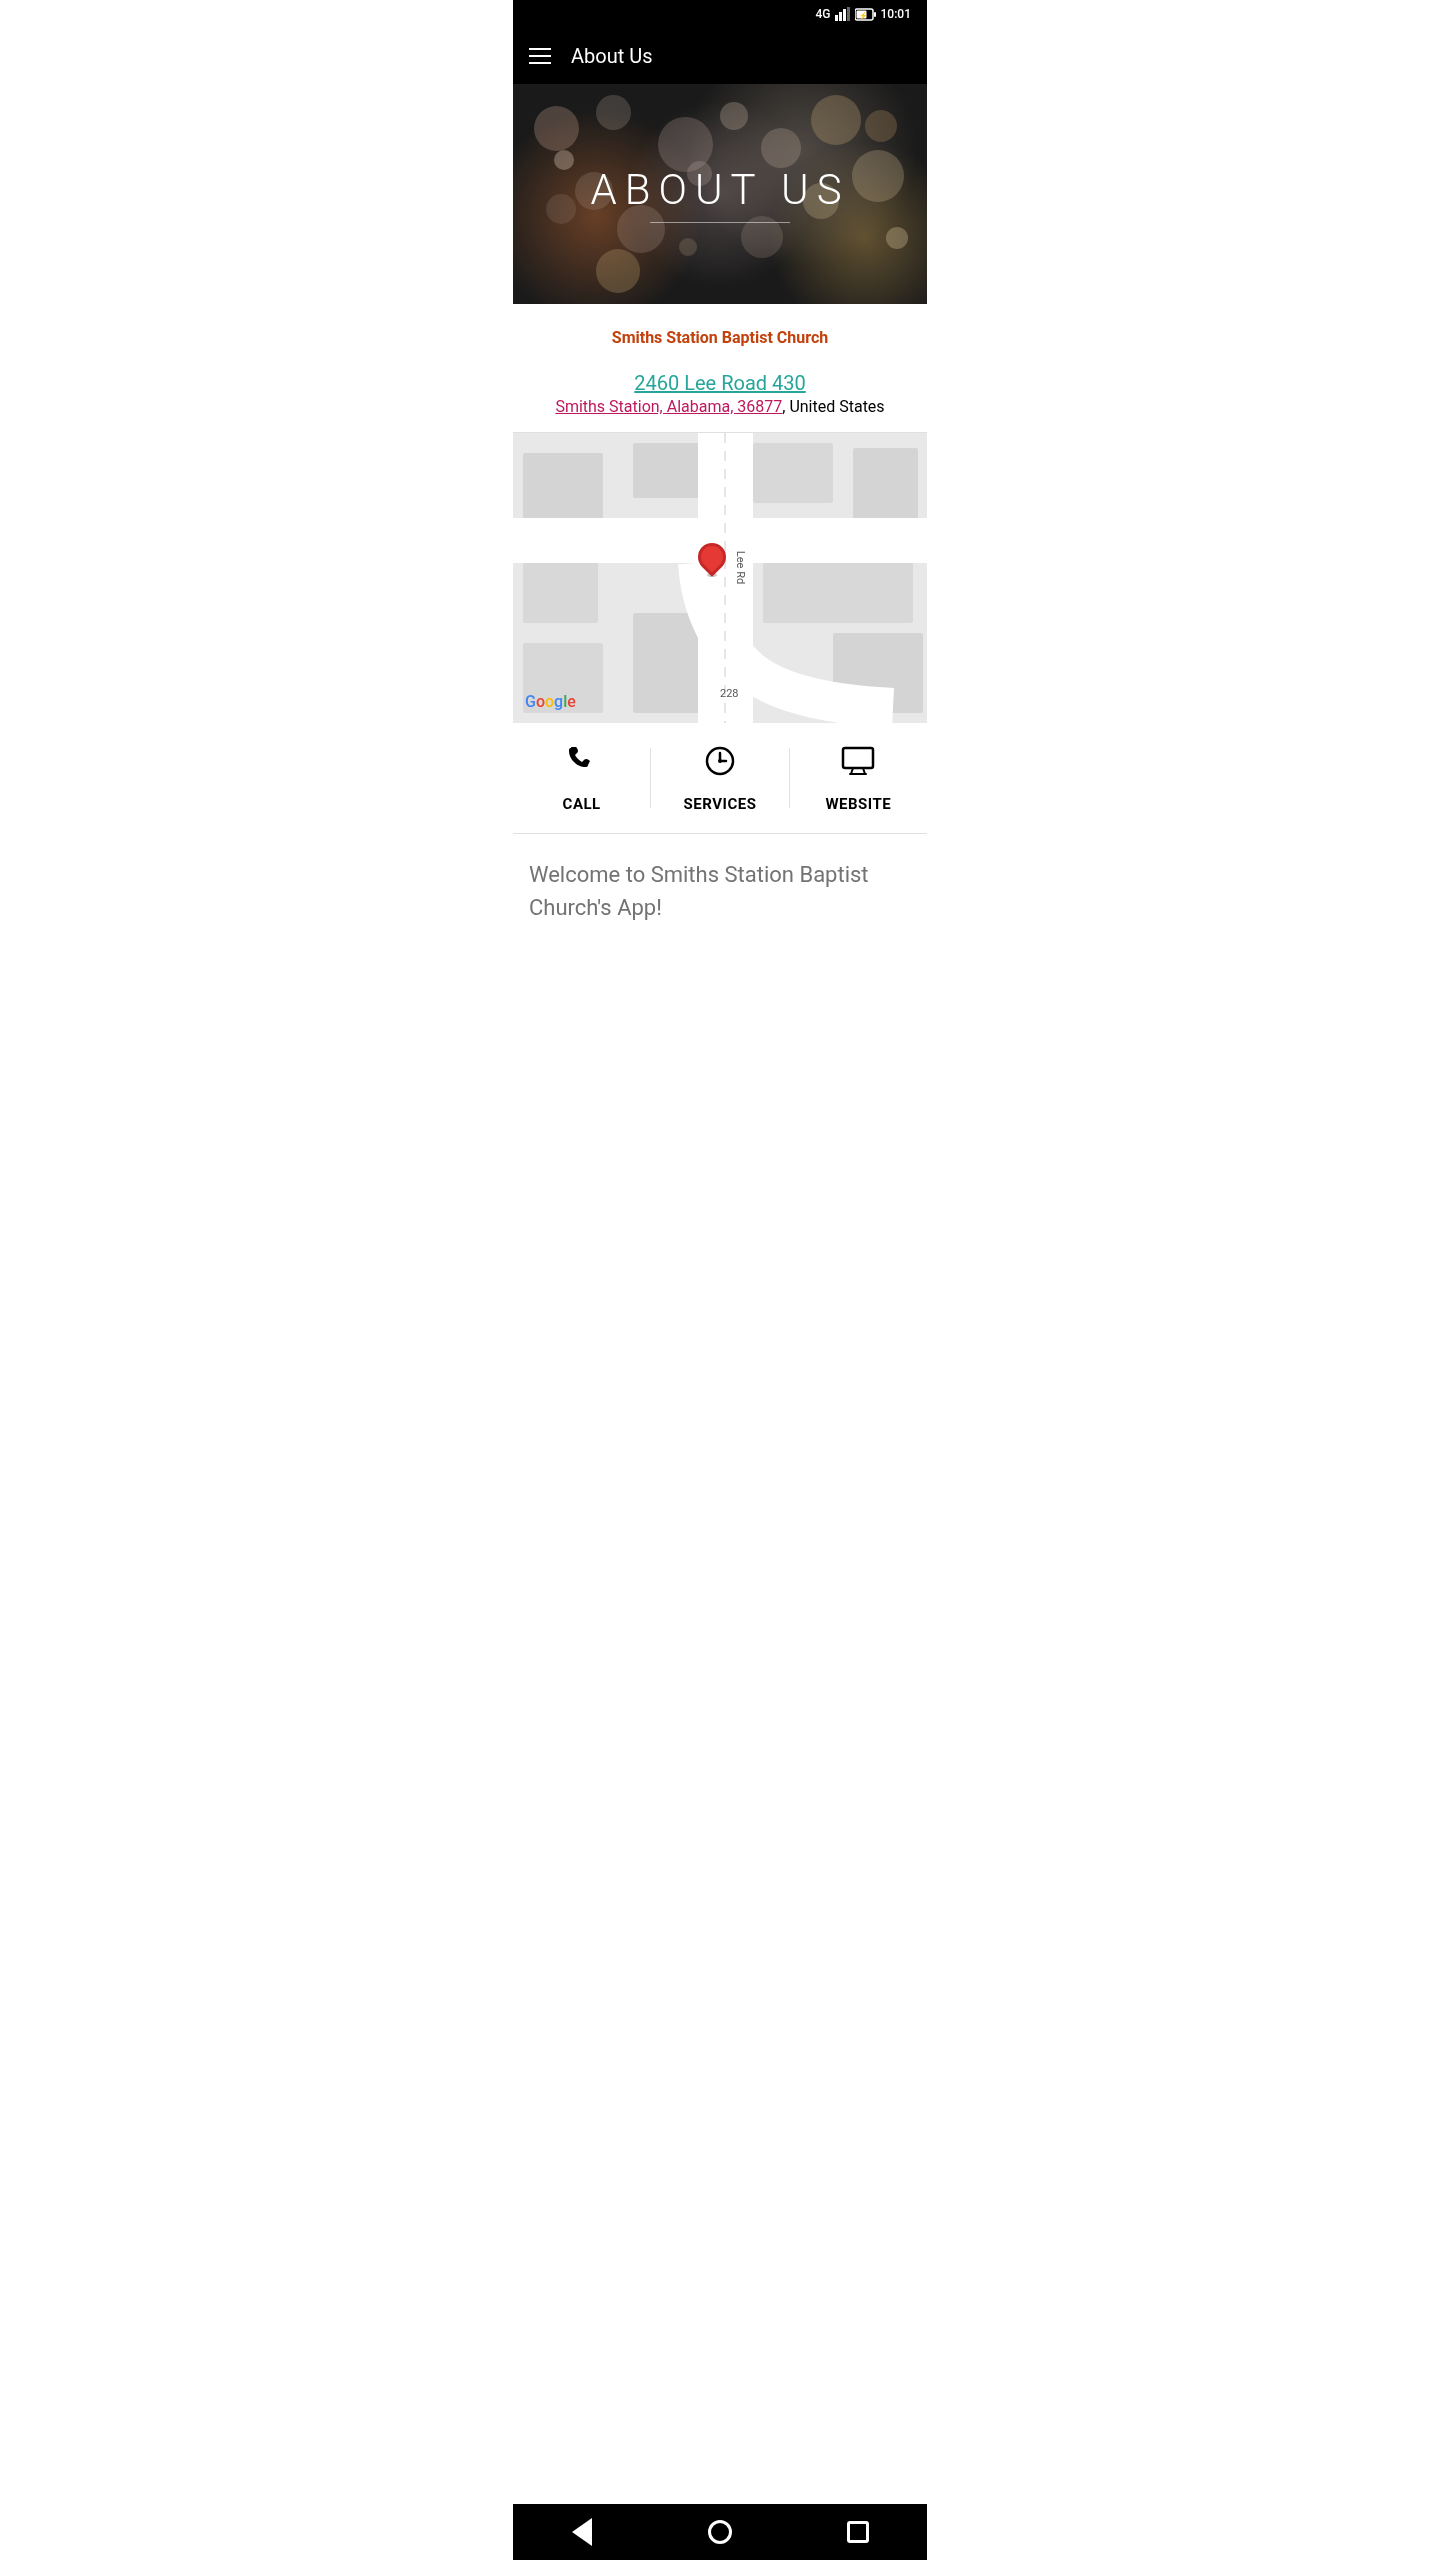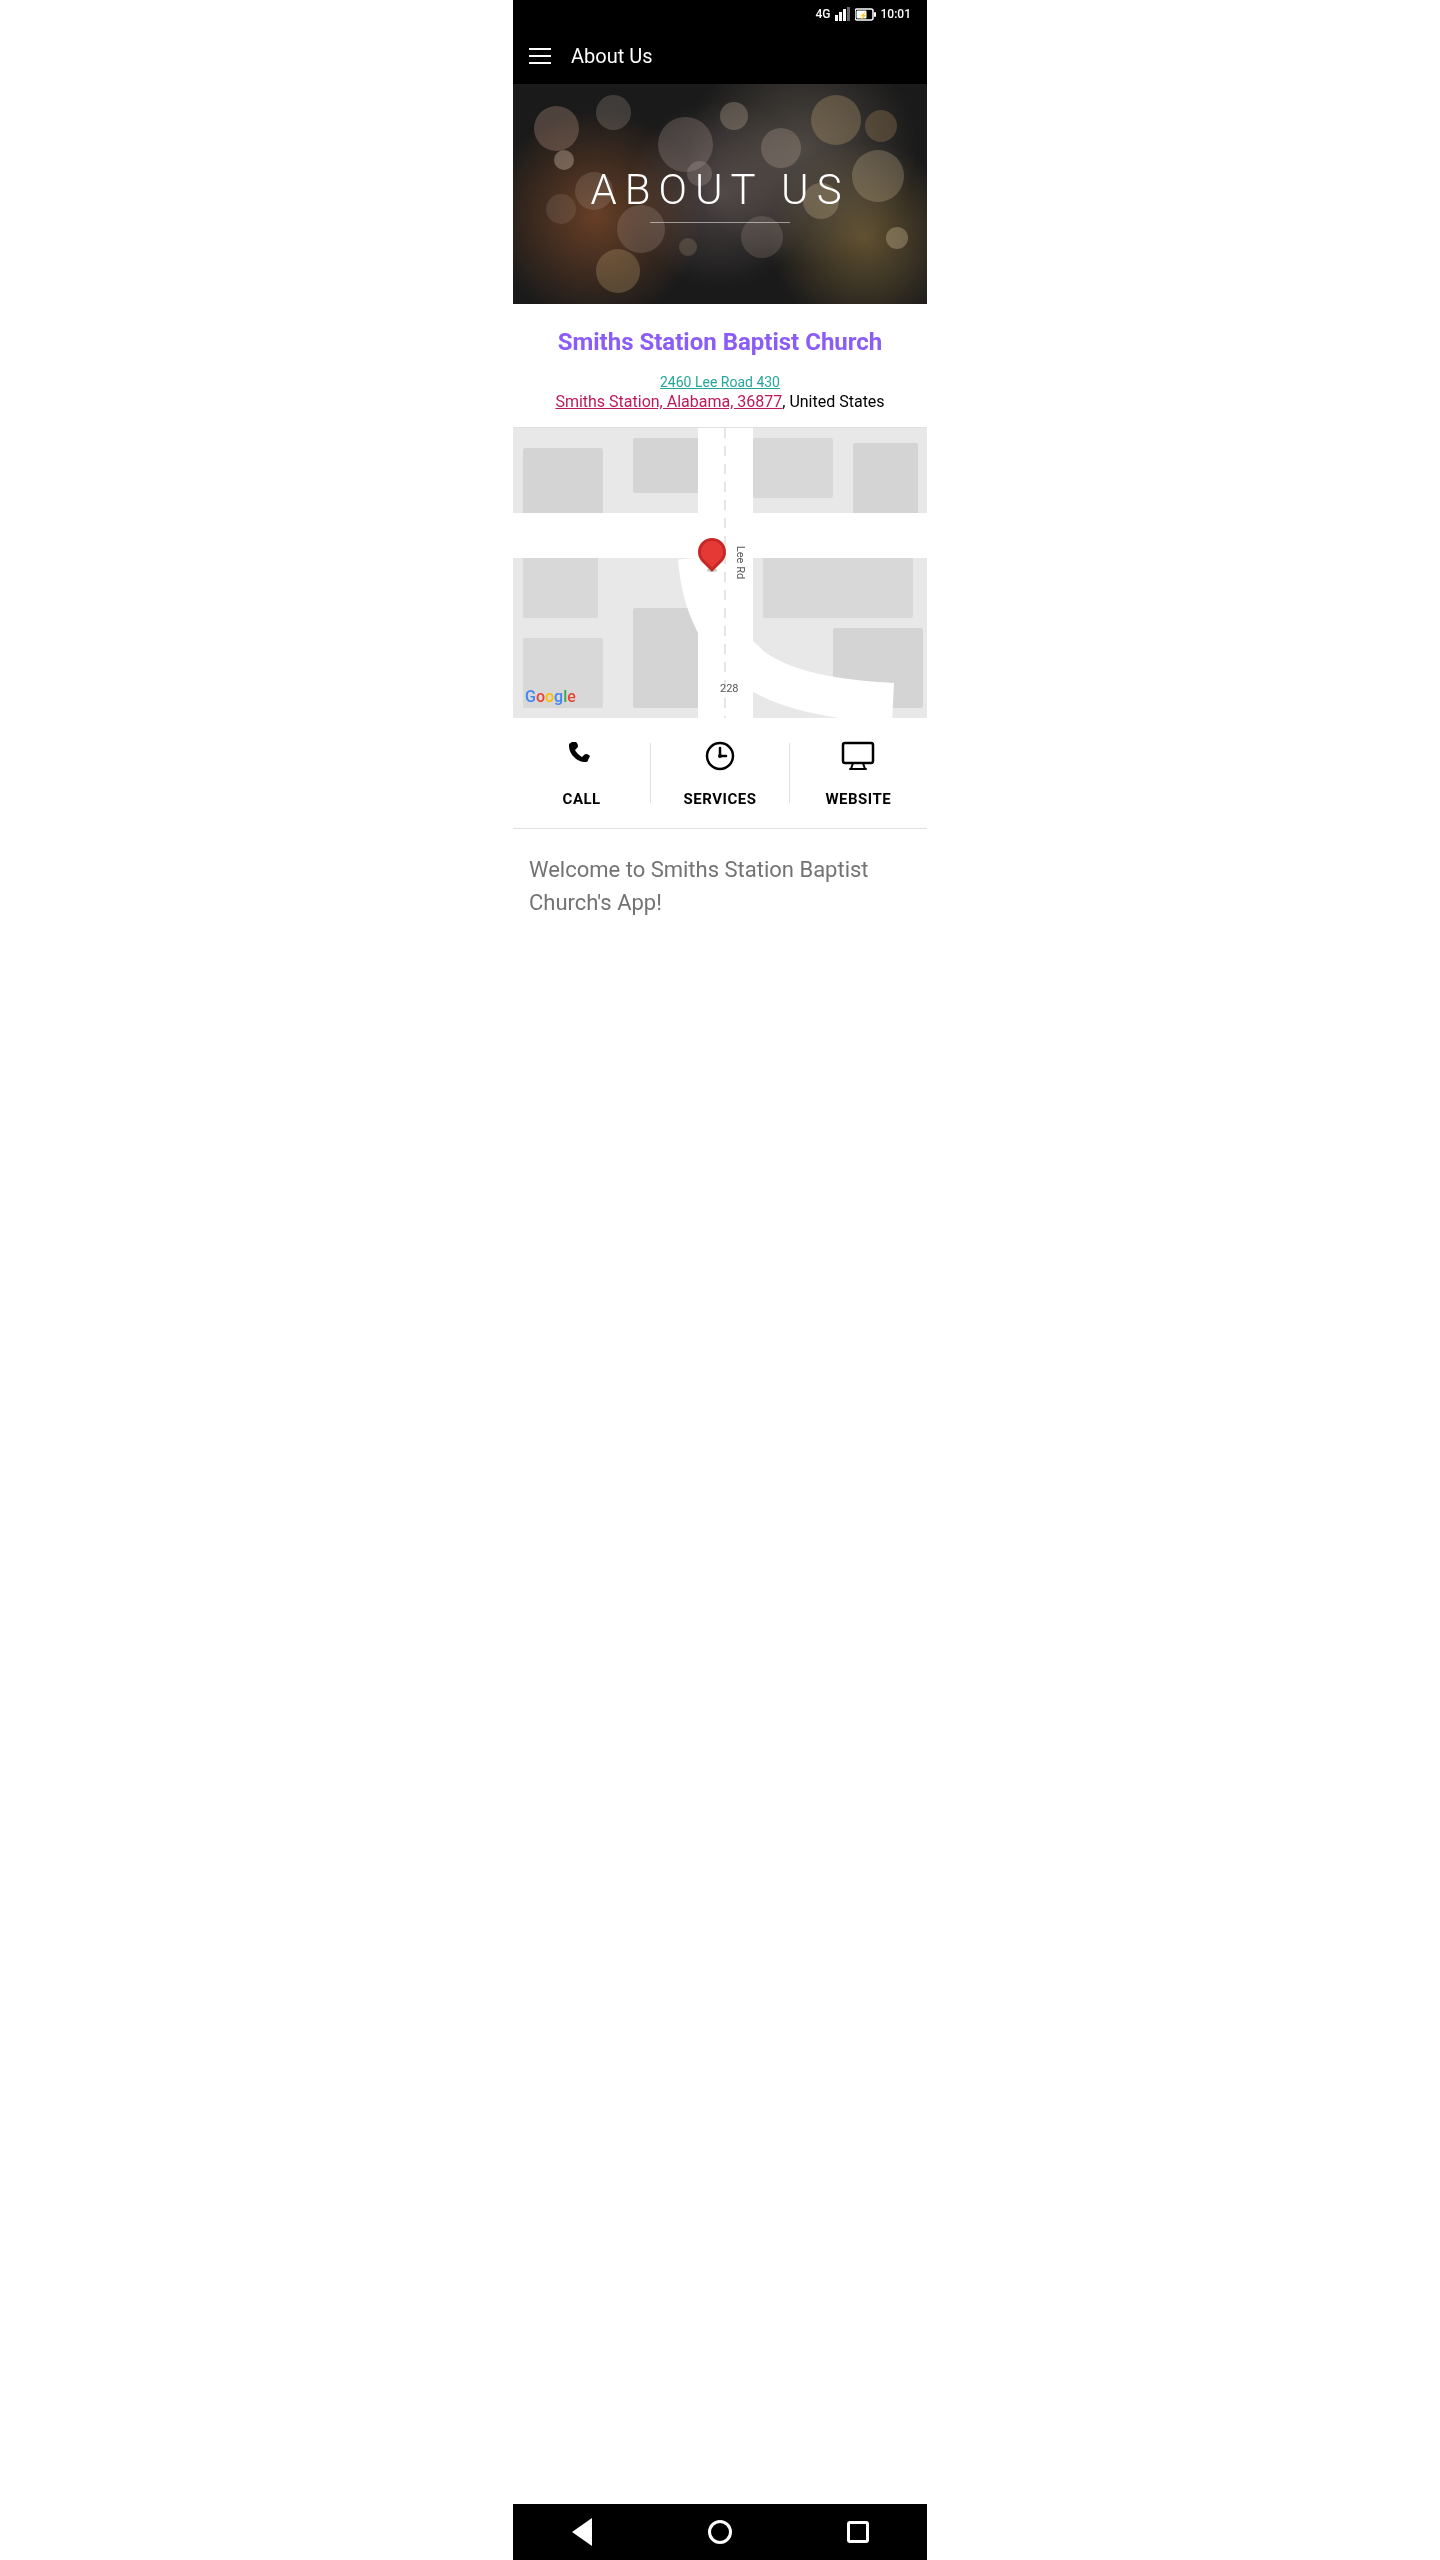--- a/index.html
+++ b/index.html
@@ -111,28 +111,28 @@
       margin: 8px auto 0;
     }
 
     
     .church-info {
       padding: 24px 16px 16px;
       text-align: center;
       border-bottom: 1px solid #e0e0e0;
     }
     .church-name {
-      font-size: 24px;
+      font-size: 16px;
       font-weight: 700;
-      color: #8b5cf6;
-      margin-bottom: 18px;
+      color: #c2410c;
+      margin-bottom: 24px;
     }
     .church-address-line1 {
       color: #26a69a;
-      font-size: 14px;
+      font-size: 20px;
       text-decoration: underline;
       cursor: pointer;
       display: block;
       margin-bottom: 2px;
     }
     .church-address-line2 {
       font-size: 16px;
     }
     .church-address-line2 a {
       color: #be185d;

